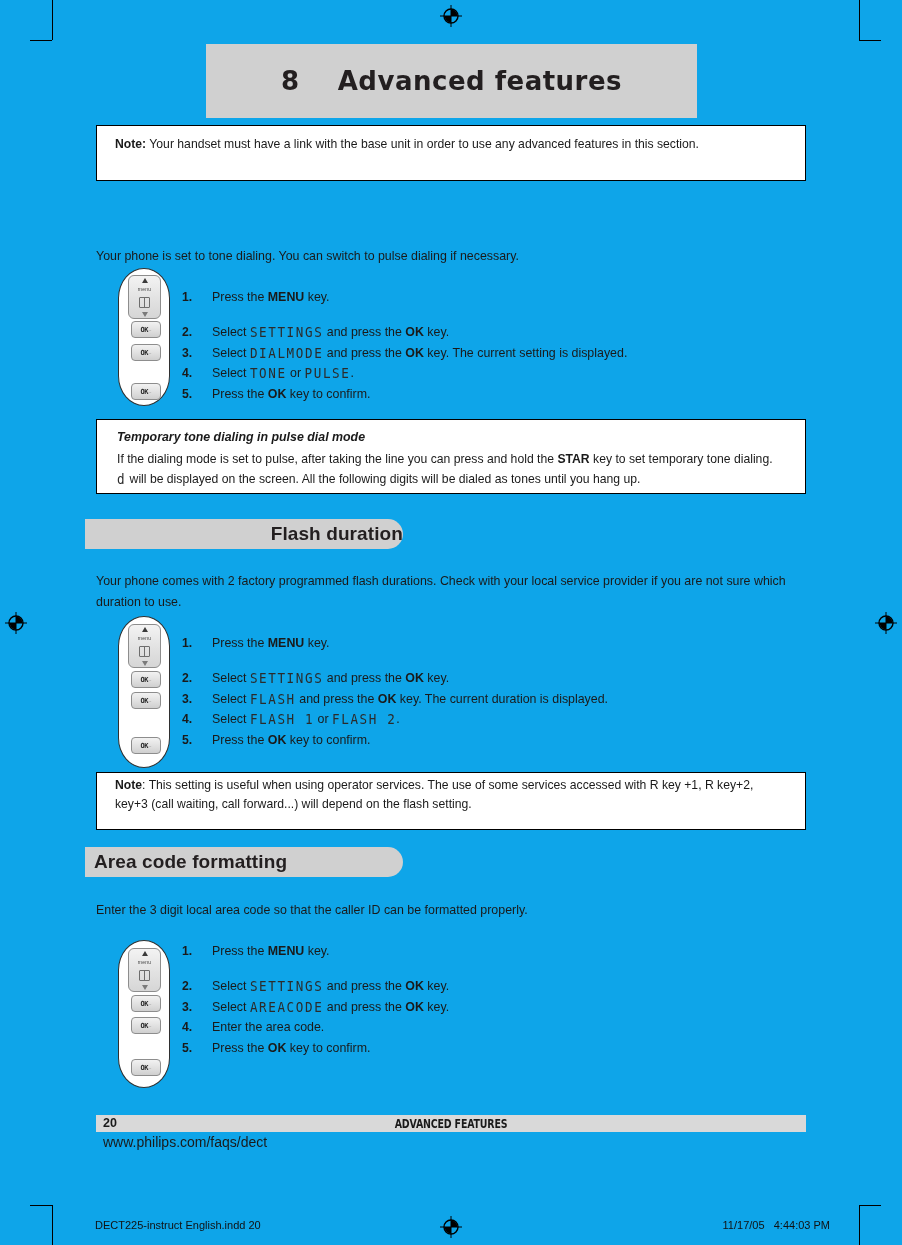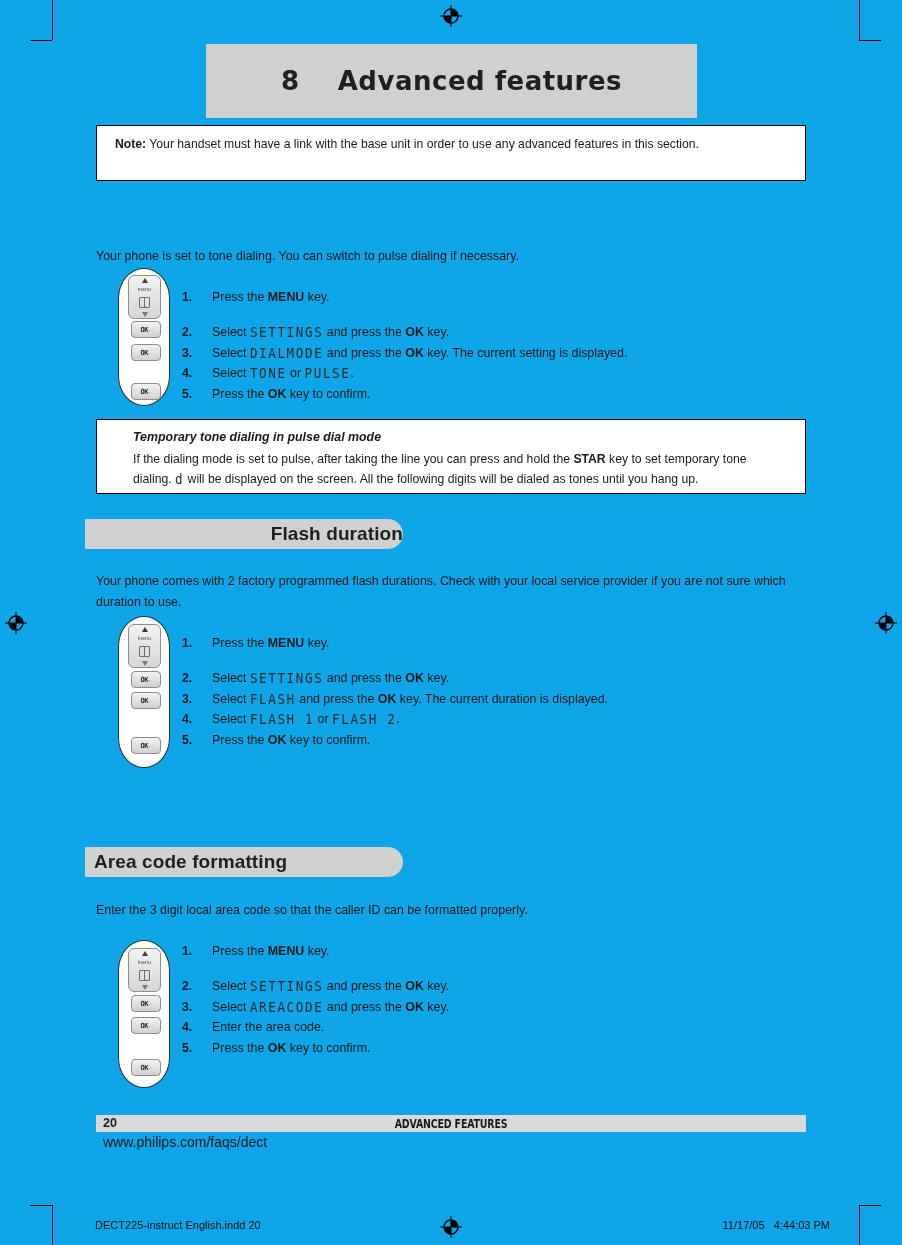--- a/index.html
+++ b/index.html
@@ -364,21 +364,21 @@
     <div class="step">
       <div class="step-num">4.</div>
       <div class="step-txt"><span>Select </span><span class="lcd">TONE</span><span> or </span><span class="lcd">PULSE</span><span>.</span></div>
     </div>
     <div class="step">
       <div class="step-num">5.</div>
       <div class="step-txt"><span>Press the </span><span class="b">OK</span><span> key to confirm.</span></div>
     </div>
   </div>
 
-  <div class="notebox" style="left:96px; top:419px; width:710px; height:75px; padding:8px 36px;">
+  <div class="notebox" style="left:96px; top:419px; width:710px; height:75px; padding:8px 20px;">
     <p class="subtitle">Temporary tone dialing in pulse dial mode</p>
     <p><span>If the dialing mode is set to pulse, after taking the line you can press and hold the </span><span class="b">STAR</span><span> key to set temporary tone dialing.  </span><span class="lcd">d</span><span> will be displayed on the screen.  All the following digits will be dialed as tones until you hang up.</span></p>
   </div>
 
   <div class="section-pill" style="left:85px; top:519px; width:318px;justify-content:flex-end;">
     <span>Flash duration</span>
   </div>
 
   <div class="body-text" style="left:96px; top:571px; width:706px;">Your phone comes with 2 factory programmed flash durations.  Check with your local service provider if you are not sure which duration to use.</div>
 
@@ -420,20 +420,25 @@
     <div class="step">
       <div class="step-num">4.</div>
       <div class="step-txt"><span>Select </span><span class="lcd">FLASH 1</span><span> or </span><span class="lcd">FLASH 2</span><span>.</span></div>
     </div>
     <div class="step">
       <div class="step-num">5.</div>
       <div class="step-txt"><span>Press the </span><span class="b">OK</span><span> key to confirm.</span></div>
     </div>
   </div>
 
+  <div class="notebox" style="left:96px; top:772px; width:710px; height:58px;">
+    <p>
+      <span class="lead">Note</span><span>: This setting is useful when using operator services.  The use of some services accessed with R key +1, R key+2, key+3 (call waiting, call forward...) will depend on the flash setting.</span>
+    </p>
+  </div>
 
   <div class="section-pill" style="left:85px; top:847px; width:318px;">
     <span>Area code formatting</span>
   </div>
 
   <div class="body-text" style="left:96px; top:900px; width:700px;">Enter the 3 digit local area code so that the caller ID can be formatted properly.</div>
 
   <div class="handset" style="left:118px; top:940px; height:148px;">
     <div class="navkey" style="top:7px;">
       <div class="tri-up"></div>

